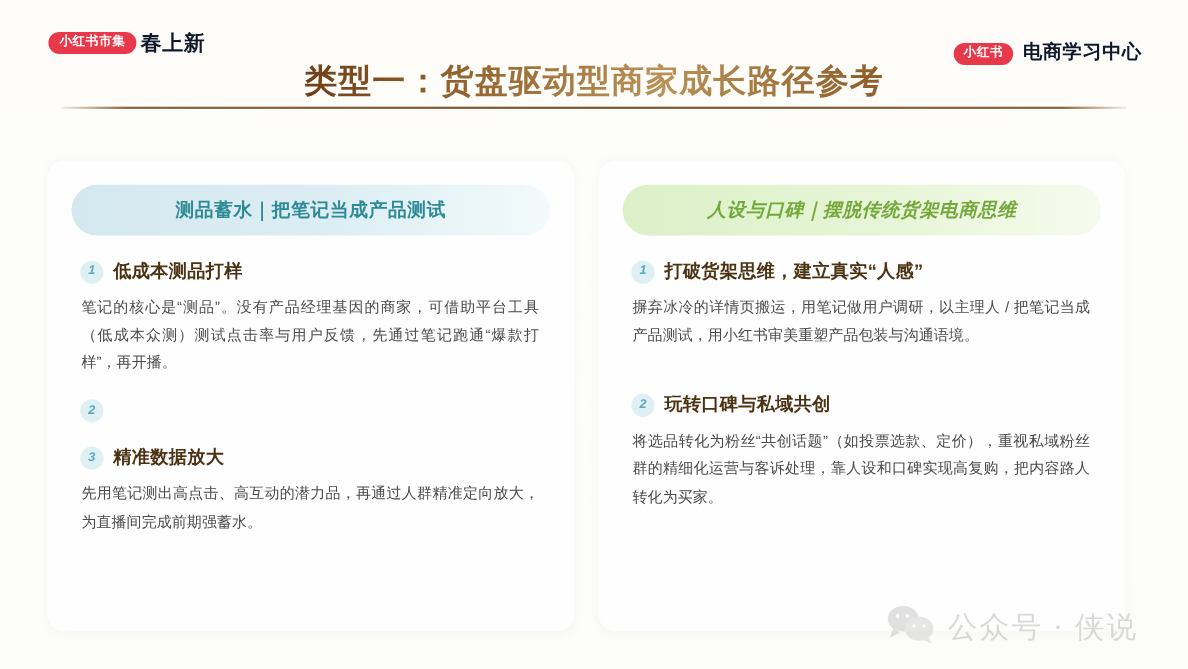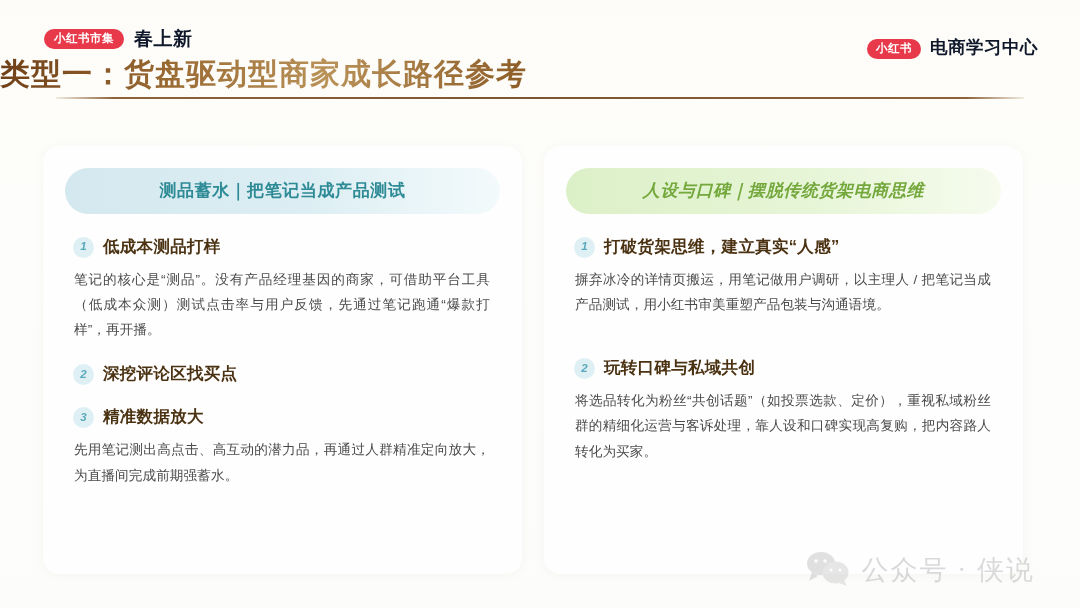--- a/index.html
+++ b/index.html
@@ -31,21 +31,21 @@
     right: 0;
     height: 34px;
   }
 
   .brand-left {
     position: absolute;
     left: 44px;
     top: 0;
     display: flex;
     align-items: center;
-    gap: 10px;
+    gap: 4px;
   }
 
   .pill-logo {
     display: inline-flex;
     align-items: center;
     justify-content: center;
     background: #e8394b;
     color: #ffffff;
     border-radius: 999px;
     font-weight: bold;
@@ -84,20 +84,21 @@
   .brand-right .brand-text {
     font-size: 17.5px;
   }
 
   
   .title-wrap {
     position: absolute;
     top: 54px;
     left: 0;
     right: 0;
+    text-align: center;
   }
 
   .main-title {
     display: inline-block;
     font-size: 30px;
     font-weight: bold;
     letter-spacing: 1px;
     background: linear-gradient(92deg, #6f3f18 0%, #9a6a33 32%, #b99258 62%, #8d5c27 100%);
     -webkit-background-clip: text;
     background-clip: text;
@@ -249,21 +250,20 @@
       <div class="item-head">
         <span class="num-badge">1</span>
         <span class="item-title">低成本测品打样</span>
       </div>
       <p class="item-body">笔记的核心是“测品”。没有产品经理基因的商家，可借助平台工具（低成本众测）测试点击率与用户反馈，先通过笔记跑通“爆款打样”，再开播。</p>
     </div>
 
     <div class="item">
       <div class="item-head">
         <span class="num-badge">2</span>
-        <span class="item-title">深挖评论区找买点</span>
       </div>
     </div>
 
     <div class="item">
       <div class="item-head">
         <span class="num-badge">3</span>
         <span class="item-title">精准数据放大</span>
       </div>
       <p class="item-body">先用笔记测出高点击、高互动的潜力品，再通过人群精准定向放大，为直播间完成前期强蓄水。</p>
     </div>

